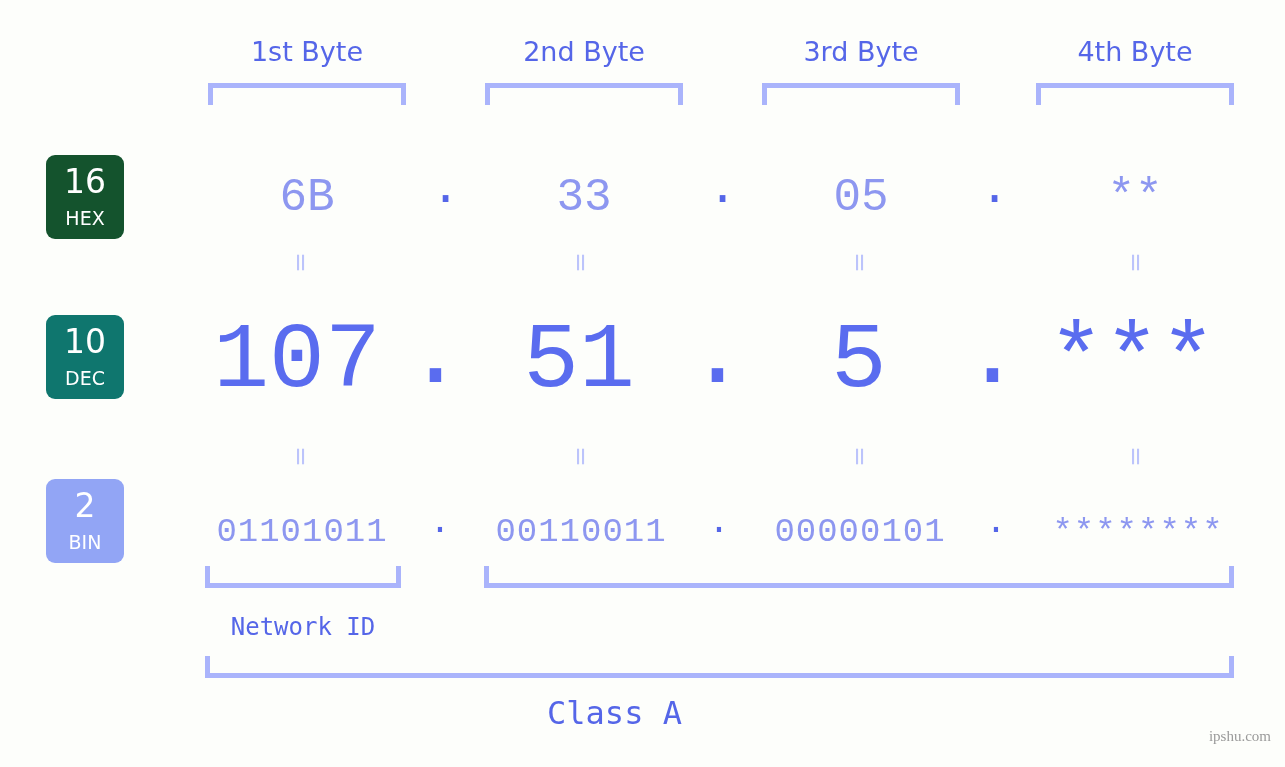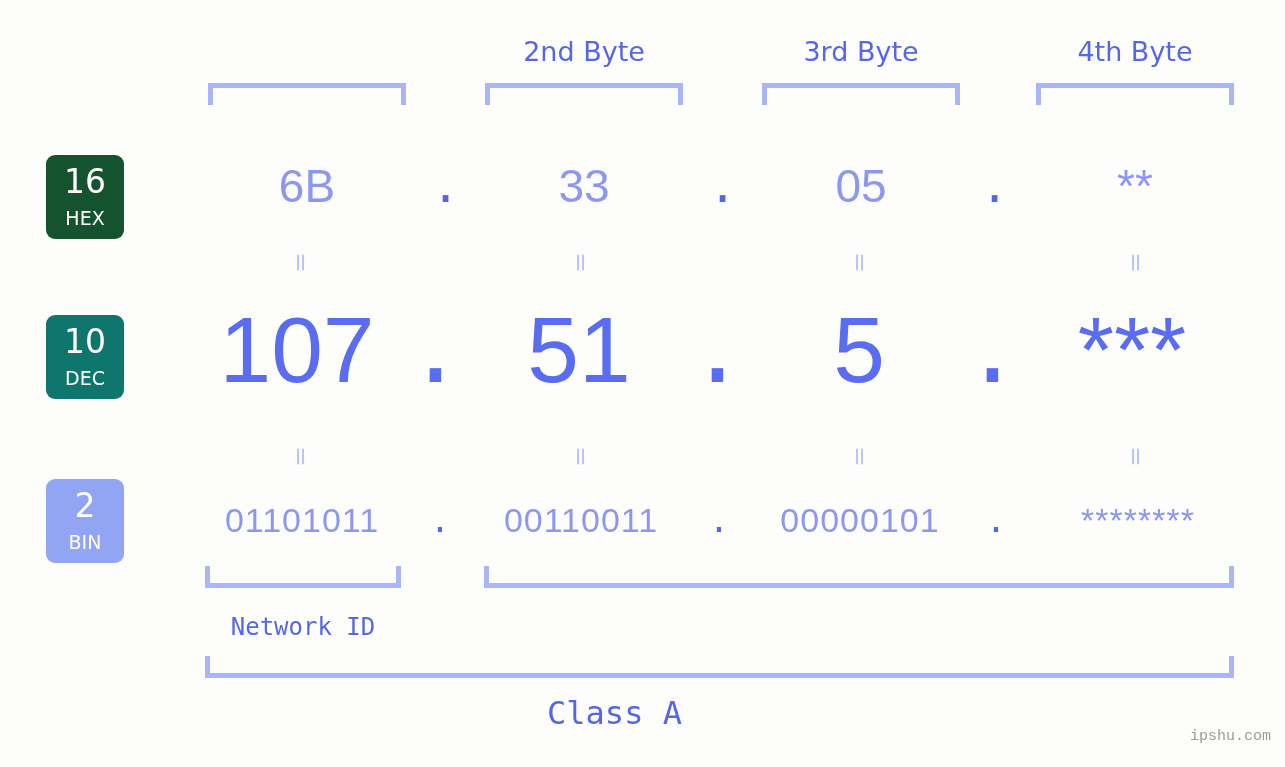--- a/index.html
+++ b/index.html
@@ -85,21 +85,22 @@
   .row {
     position: absolute;
     left: 0;
     width: 1285px;
   }
 
   .cell {
     position: absolute;
     text-align: center;
     white-space: nowrap;
-    font-family: Liberation Sans, sans-serif;
+    font-family: Liberation Mono, monospace;
+    margin-top: 12px;
   }
 
   .dot {
     position: absolute;
     text-align: center;
     white-space: nowrap;
     font-family: "DejaVu Sans Mono", monospace;
   }
 
   
@@ -170,28 +171,29 @@
   }
 
   
   #watermark {
     position: absolute;
     right: 14px;
     bottom: 22px;
     color: #9a9a9a;
     font-size: 15px;
     line-height: 17px;
-    font-family: Liberation Mono, monospace;
+    font-family: Liberation Serif, serif;
   }
 </style>
 </head>
 <body>
 
 <div id="stage">
 
+  <div class="byte-header" style="left:208px; width:198px;">1st Byte</div>
   <div class="byte-header" style="left:485px; width:198px;">2nd Byte</div>
   <div class="byte-header" style="left:762px; width:198px;">3rd Byte</div>
   <div class="byte-header" style="left:1036px; width:198px;">4th Byte</div>
 
   <div class="top-bracket" style="left:208px; width:198px;"></div>
   <div class="top-bracket" style="left:485px; width:198px;"></div>
   <div class="top-bracket" style="left:762px; width:198px;"></div>
   <div class="top-bracket" style="left:1036px; width:198px;"></div>
 
   <div class="badge" id="badge-hex">

